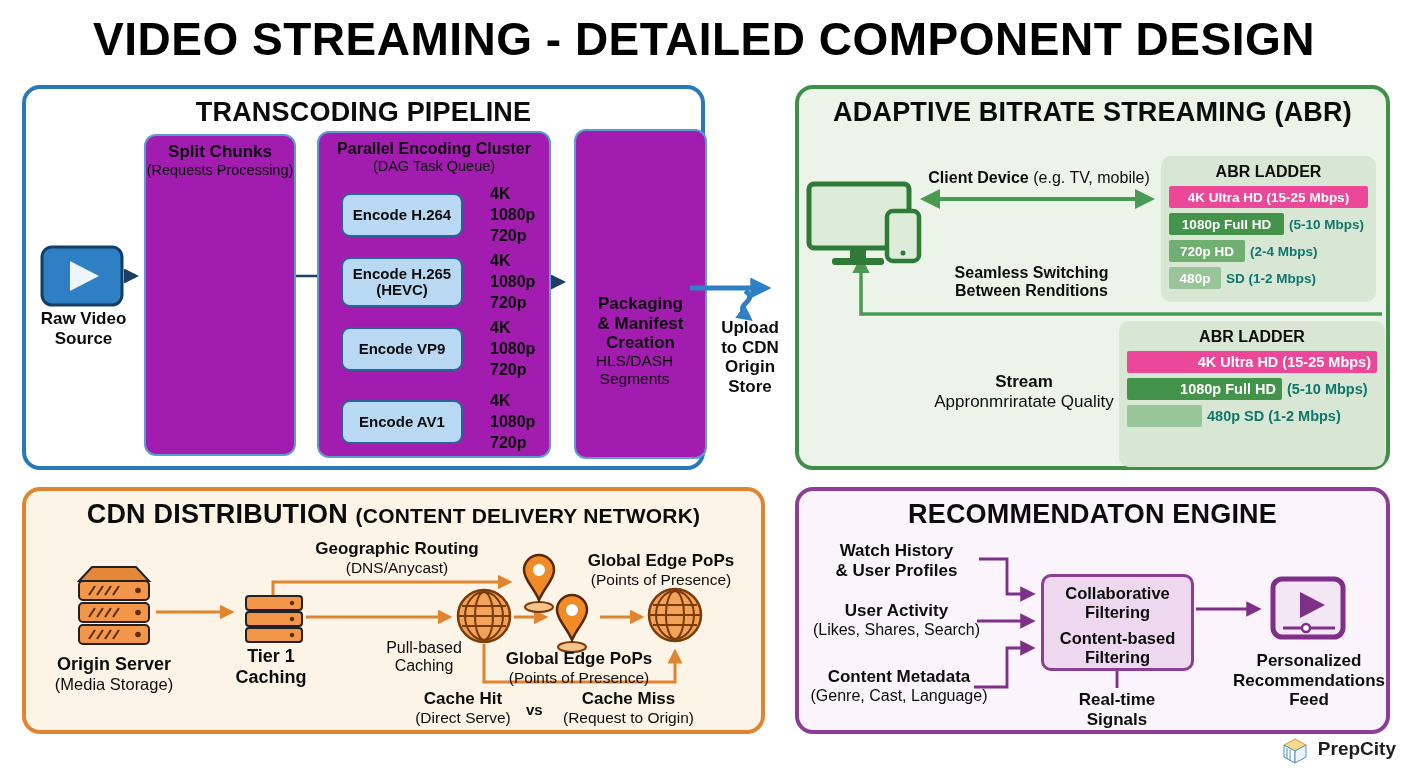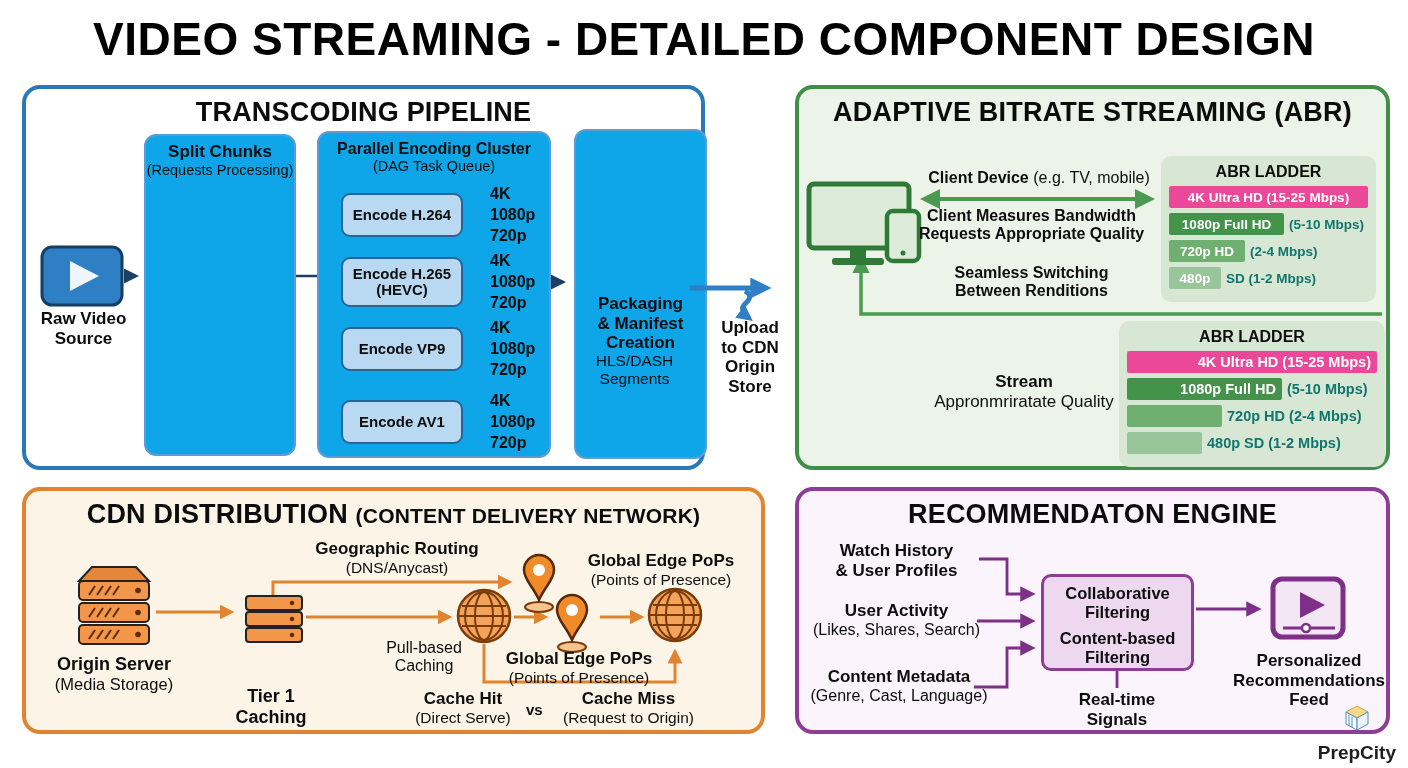--- a/index.html
+++ b/index.html
@@ -8,39 +8,39 @@
   .abs{position:absolute;}
   .pre{white-space:pre-line;}
   .ctr{text-align:center;line-height:1.15;}
   .b{font-weight:bold;}
   #main-title{left:0;right:0;top:12px;text-align:center;font-weight:800;font-size:46px;
               letter-spacing:.5px;color:#000;}
   .panel{position:absolute;border-radius:18px;border:4px solid;box-sizing:border-box;}
   .ptitle{position:absolute;left:0;right:0;top:8px;text-align:center;font-weight:800;
           font-size:27px;letter-spacing:.2px;color:#0c0c0c;}
   .ov{position:absolute;left:0;top:0;pointer-events:none;}
-  .subpanel{position:absolute;background:#0ea5e9;border:2.5px solid #5d9bd3;border-radius:12px;
+  .subpanel{position:absolute;background:#a21caf;border:2.5px solid #5d9bd3;border-radius:12px;
             box-sizing:border-box;}
   .subtitle{margin-top:7px;text-align:center;font-weight:bold;font-size:17px;line-height:1.1;}
   .subsub{text-align:center;font-size:14.5px;line-height:1.15;}
   .encbox{position:absolute;background:#b9d8f1;border:2.5px solid #2a6496;border-radius:9px;
           display:flex;align-items:center;justify-content:center;font-weight:bold;font-size:15px;
           text-align:center;line-height:1.1;white-space:pre-line;box-sizing:border-box;}
   .outlbl{position:absolute;font-weight:bold;font-size:16px;line-height:18px;height:18px;}
   .ladbox{position:absolute;background:#d8e7d4;border-radius:10px;padding:6px 8px;box-sizing:border-box;}
   .ladtitle{text-align:center;font-weight:bold;font-size:16px;margin:1px 0 3px 0;}
   .ladrow{display:flex;align-items:center;height:22px;margin-top:5px;}
   .ladbar{height:22px;display:flex;align-items:center;justify-content:center;color:#fff;
           font-weight:bold;border-radius:2px;flex:0 0 auto;box-sizing:border-box;}
   .ladbar.r{justify-content:flex-end;padding-right:6px;}
   .t135{font-size:13.5px;} .t145{font-size:14.5px;}
   .ladsuf{margin-left:5px;color:#0f766e;font-weight:bold;text-align:right;}
   .c1{background:#ec4899;} .c2{background:#44934a;} .c3{background:#6fb071;} .c4{background:#99c59a;}
   .lbl{position:absolute;}
-  #logo{right:12px;bottom:4px;display:flex;align-items:center;gap:11px;flex-direction:column;}
+  #logo{right:12px;bottom:4px;display:flex;align-items:flex-start;gap:11px;}
   #logo span{font-size:19px;font-weight:600;color:#1d1d1d;}
 </style>
 </head>
 <body>
 
 <div id="canvas">
 
   <div id="main-title" class="abs">VIDEO STREAMING - DETAILED COMPONENT DESIGN</div>
 
   <div class="panel" style="left:22px;top:85px;width:683px;height:385px;border-color:#2878ba;background:#ffffff;">
@@ -193,22 +193,20 @@
         <rect x="51" y="159" width="16" height="10" fill="#2f7a36"></rect>
         <rect x="33" y="169" width="52" height="7" rx="3" fill="#2f7a36"></rect>
       </g>
       <g>
         <rect x="88" y="122" width="32" height="50" rx="6" fill="#dcecd9" stroke="#2f7a36" stroke-width="4.5"></rect>
         <circle cx="104" cy="164" r="2.5" fill="#2f7a36"></circle>
       </g>
     </svg>
 
     <div class="lbl ctr" style="left:120px;top:80px;width:240px;font-size:16px;"><span class="b">Client Device</span><span> (e.g. TV, mobile)</span></div>
-    <div class="lbl ctr b pre" style="left:105px;top:118px;width:255px;font-size:16px;">Client Measures Bandwidth
-Requests Appropriate Quality</div>
     <div class="lbl ctr b pre" style="left:105px;top:175px;width:255px;font-size:16px;">Seamless Switching
 Between Renditions</div>
     <div class="lbl ctr" style="left:115px;top:283px;width:220px;font-size:17px;">
       <div class="b">Stream</div>
       <div>Appronmriratate Quality</div>
     </div>
 
     <div class="ladbox" style="left:362px;top:67px;width:215px;height:146px;">
       <div class="ladtitle">ABR LADDER</div>
       <div class="ladrow t135">
@@ -231,24 +229,20 @@
 
     <div class="ladbox" style="left:320px;top:232px;width:266px;height:146px;">
       <div class="ladtitle">ABR LADDER</div>
       <div class="ladrow t145">
         <div class="ladbar r c1 t145" style="width:250px;">4K Ultra HD (15-25 Mbps)</div>
         <span class="ladsuf t145"></span>
       </div>
       <div class="ladrow t145">
         <div class="ladbar r c2 t145" style="width:155px;">1080p Full HD</div>
         <span class="ladsuf t145">(5-10 Mbps)</span>
-      </div>
-      <div class="ladrow t145">
-        <div class="ladbar r c3 t145" style="width:95px;"></div>
-        <span class="ladsuf t145">720p HD (2-4 Mbps)</span>
       </div>
       <div class="ladrow t145">
         <div class="ladbar r c4 t145" style="width:75px;"></div>
         <span class="ladsuf t145">480p SD (1-2 Mbps)</span>
       </div>
     </div>
   </div>
 
   <div class="panel" style="left:22px;top:487px;width:743px;height:247px;border-color:#e08430;background:#fcf4e7;">
     <div class="ptitle"><span>CDN DISTRIBUTION </span><span style="font-size:21px;">(CONTENT DELIVERY NETWORK)</span></div>
@@ -332,21 +326,21 @@
           <path d="M0,0 C8.3,0 15,6.7 15,15 C15,25 6,31 0,45 C-6,31 -15,25 -15,15 C-15,6.7 -8.3,0 0,0 Z" fill="#f08b28" stroke="#58280a" stroke-width="2.5"></path>
           <circle cx="0" cy="15" r="6" fill="#fff"></circle>
         </g>
       </g>
     </svg>
 
     <div class="lbl ctr" style="left:8px;top:163px;width:160px;">
       <div class="b" style="font-size:18px;">Origin Server</div>
       <div style="font-size:16.5px;">(Media Storage)</div>
     </div>
-    <div class="lbl ctr b pre" style="left:195px;top:155px;width:100px;font-size:18px;margin-top:40px;">Tier 1
+    <div class="lbl ctr b pre" style="left:195px;top:155px;width:100px;font-size:18px;">Tier 1
 Caching</div>
     <div class="lbl ctr" style="left:276px;top:48px;width:190px;">
       <div class="b" style="font-size:17px;">Geographic Routing</div>
       <div style="font-size:15.5px;">(DNS/Anycast)</div>
     </div>
     <div class="lbl ctr" style="left:535px;top:60px;width:200px;">
       <div class="b" style="font-size:17px;">Global Edge PoPs</div>
       <div style="font-size:15.5px;">(Points of Presence)</div>
     </div>
     <div class="lbl ctr pre" style="left:348px;top:148px;width:100px;font-size:16px;">Pull-based

